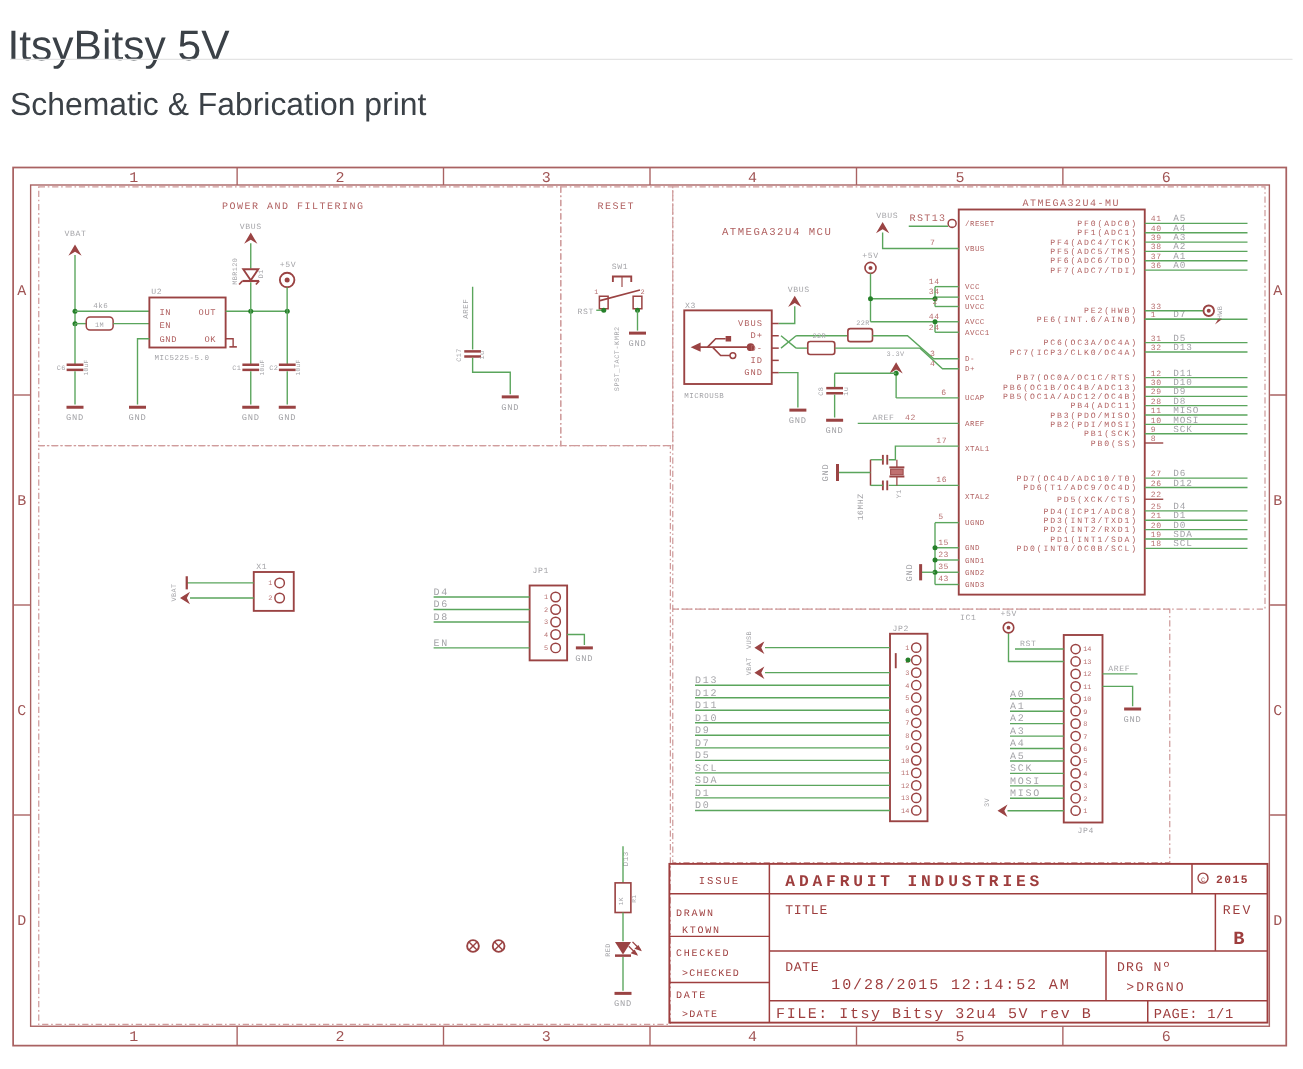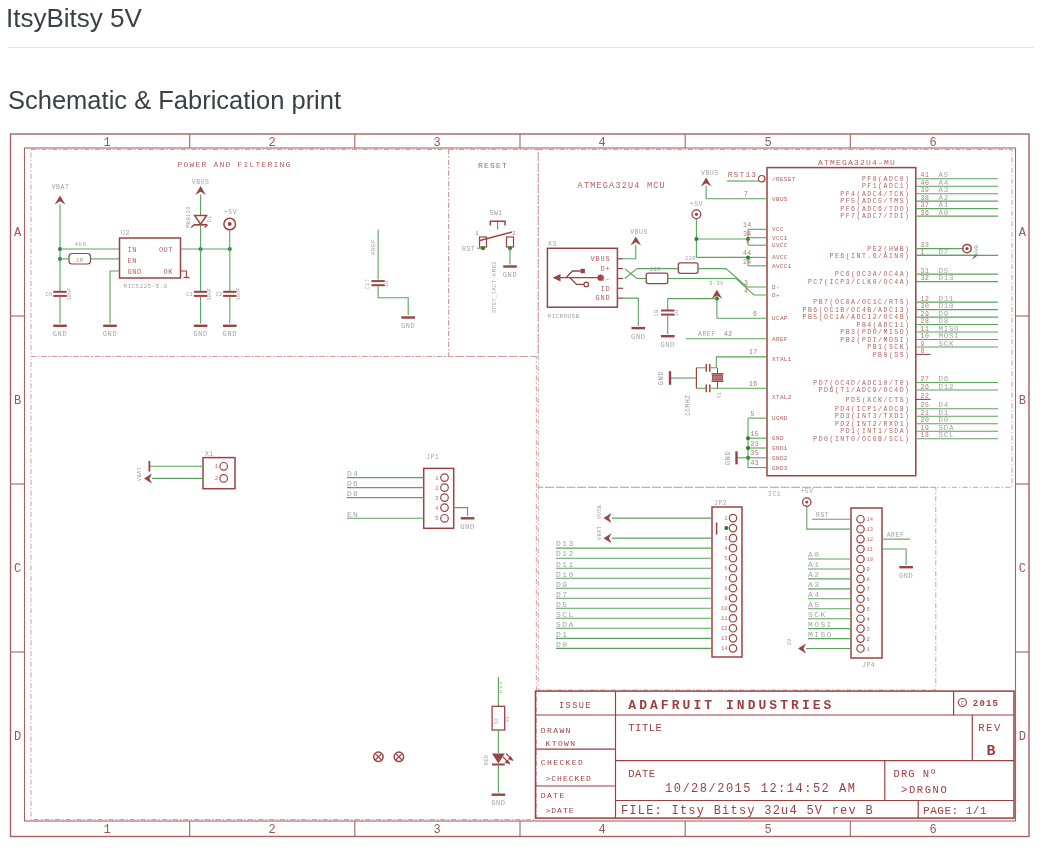--- a/index.html
+++ b/index.html
@@ -1,23 +1,23 @@
 <!DOCTYPE html>
 <html><head><meta charset="utf-8"><style>
 html,body{margin:0;padding:0;background:#fff;width:1042px;height:855px;overflow:hidden;}
 .hd{position:absolute;left:8px;font-family:"Liberation Sans",sans-serif;color:#3b4147;}
 svg{position:absolute;left:0;top:0;}
 text{font-family:"Liberation Mono",monospace;}
 </style></head><body>
 
-<div class="hd" style="top:3px;left:6px;font-size:26px;">ItsyBitsy 5V</div>
+<div class="hd" style="top:18px;left:6px;font-size:34px;">ItsyBitsy 5V</div>
 
 <div style="position:absolute;left:8px;top:47px;width:1026px;height:1px;background:#e4e4e4;"></div>
 
-<div class="hd" style="top:70px;font-size:25.5px;margin-top:16px;">Schematic &amp; Fabrication print</div>
+<div class="hd" style="top:70px;font-size:25.5px;">Schematic &amp; Fabrication print</div>
 <svg width="1042" height="855" viewBox="0 0 1042 855">
 
 <g>
 <rect x="10.5" y="134" width="1018.5" height="702.5" fill="none" stroke="#a96262" stroke-width="1.4"></rect>
 <rect x="24.5" y="148" width="991" height="673" fill="none" stroke="#a96262" stroke-width="1.1"></rect>
 <line x1="189.7" y1="134" x2="189.7" y2="148" stroke="#a96262" stroke-width="1.1"></line>
 <line x1="189.7" y1="821" x2="189.7" y2="836.5" stroke="#a96262" stroke-width="1.1"></line>
 <line x1="354.8" y1="134" x2="354.8" y2="148" stroke="#a96262" stroke-width="1.1"></line>
 <line x1="354.8" y1="821" x2="354.8" y2="836.5" stroke="#a96262" stroke-width="1.1"></line>
 <line x1="520" y1="134" x2="520" y2="148" stroke="#a96262" stroke-width="1.1"></line>

